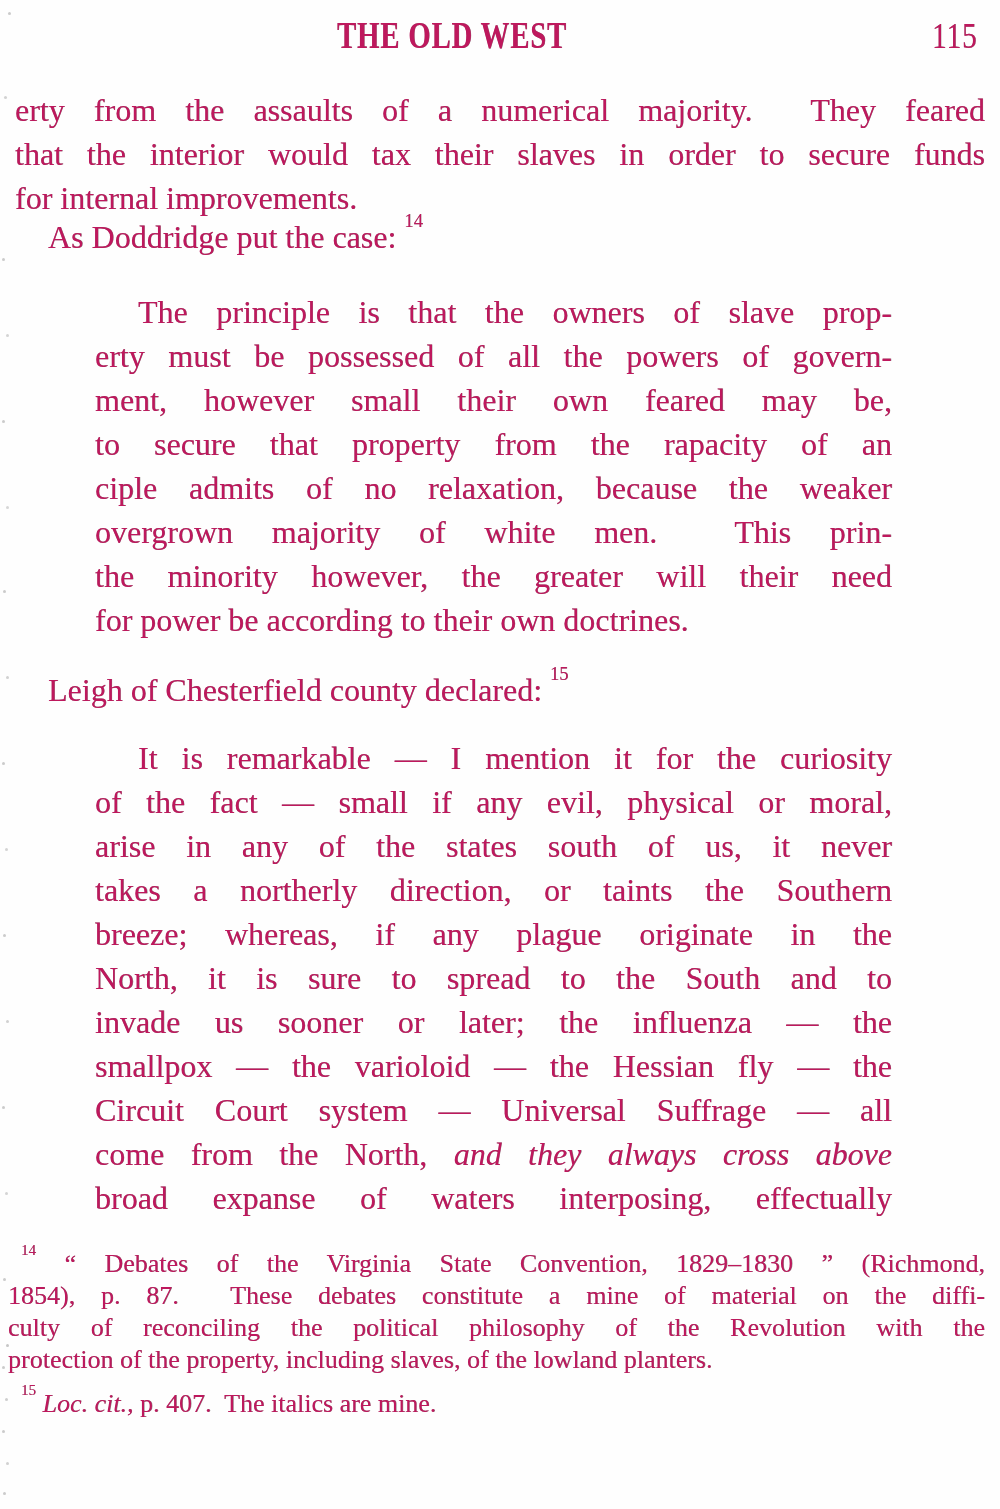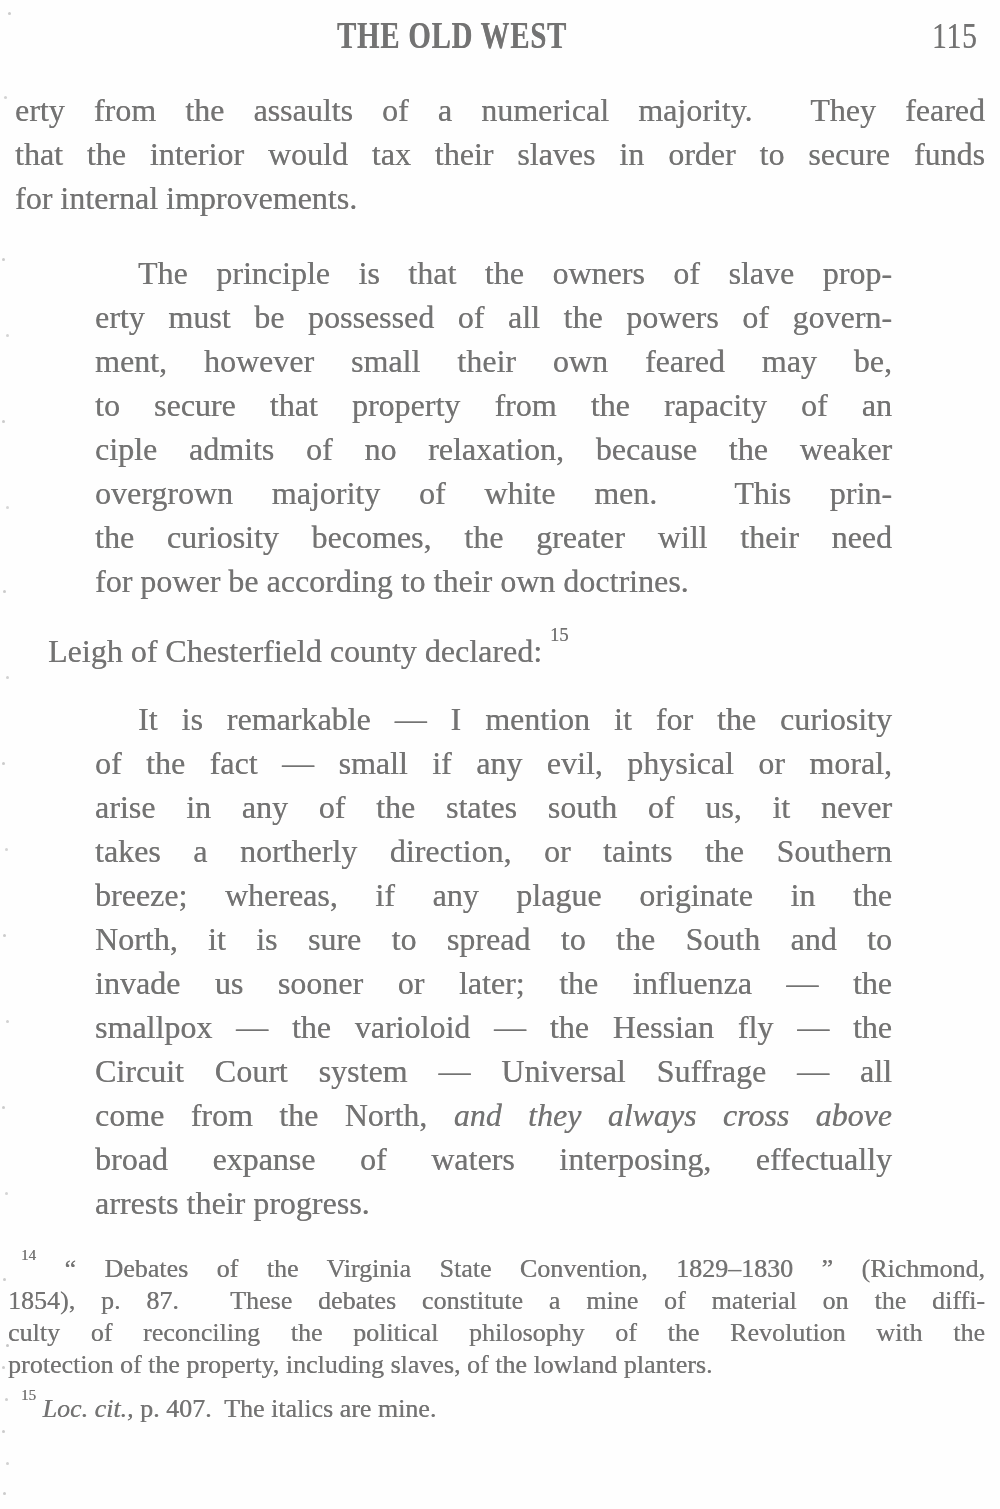--- a/index.html
+++ b/index.html
@@ -1,21 +1,21 @@
 <!DOCTYPE html>
 <html><head>
 <meta charset="utf-8">
 <style>
   html,body{margin:0;padding:0;background:#ffffff;}
   .page{
     position:relative;
     width:1000px;height:1509px;
     background:#fefefe;
     font-family:"Liberation Serif","DejaVu Serif",serif;
-    color:#737373;
+    color:#be185d;
     overflow:hidden;
     text-shadow:0.3px 0.3px 0 rgba(28,22,16,0.5);
   }
   
   .title{
     position:absolute;top:14px;left:452px;
     font-size:37px;font-weight:bold;letter-spacing:1px;white-space:nowrap;
     transform:translateX(-50%) scaleX(0.78);
   }
   .pageno{
@@ -72,46 +72,48 @@
   <div>
     <div class="title">THE OLD WEST</div>
     <div class="pageno">115</div>
   </div>
   <div class="content">
       <div class="block para p1">
         <div class="line"><span>erty from the assaults of a numerical majority.&nbsp; They feared</span></div>
         <div class="line"><span>that the interior would tax their slaves in order to secure funds</span></div>
         <div class="line last"><span>for internal improvements.</span></div>
       </div>
+      <div class="block para p2">
+        <div class="line last indent"><span>As Doddridge put the case: </span><sup>14</sup></div>
+      </div>
       <div class="block quote q1">
         <div class="line indent"><span>The principle is that the owners of slave prop-</span></div>
         <div class="line"><span>erty must be possessed of all the powers of govern-</span></div>
         <div class="line"><span>ment, however small their own feared may be,</span></div>
         <div class="line"><span>to secure that property from the rapacity of an</span></div>
         <div class="line"><span>ciple admits of no relaxation, because the weaker</span></div>
         <div class="line"><span>overgrown majority of white men.&nbsp; This prin-</span></div>
-        <div class="line"><span>the curiosity becomes, the greater will their need</span></div>
+        <div class="line"><span>the minority however, the greater will their need</span></div>
         <div class="line last"><span>for power be according to their own doctrines.</span></div>
       </div>
       <div class="block para p3">
         <div class="line last indent"><span>Leigh of Chesterfield county declared: </span><sup>15</sup></div>
       </div>
       <div class="block quote q2">
         <div class="line indent"><span>It is remarkable — I mention it for the curiosity</span></div>
         <div class="line"><span>of the fact — small if any evil, physical or moral,</span></div>
         <div class="line"><span>arise in any of the states south of us, it never</span></div>
         <div class="line"><span>takes a northerly direction, or taints the Southern</span></div>
         <div class="line"><span>breeze; whereas, if any plague originate in the</span></div>
         <div class="line"><span>North, it is sure to spread to the South and to</span></div>
         <div class="line"><span>invade us sooner or later; the influenza — the</span></div>
         <div class="line"><span>smallpox — the varioloid — the Hessian fly — the</span></div>
         <div class="line"><span>Circuit Court system — Universal Suffrage — all</span></div>
         <div class="line"><span>come from the North, </span><span class="it">and they always cross above</span></div>
         <div class="line"><span>broad expanse of waters interposing, effectually</span></div>
-        <div class="line last"><span>arrests their progress.</span></div>
       </div>
       <div class="block fn f1">
         <div class="line indent"><sup>14</sup><span> “ Debates of the Virginia State Convention, 1829–1830 ” (Richmond,</span></div>
         <div class="line"><span>1854), p. 87.&nbsp; These debates constitute a mine of material on the diffi-</span></div>
         <div class="line"><span>culty of reconciling the political philosophy of the Revolution with the</span></div>
         <div class="line last"><span>protection of the property, including slaves, of the lowland planters.</span></div>
       </div>
       <div class="block fn f2">
         <div class="line last indent"><sup>15</sup><span> </span><span class="it">Loc. cit.,</span><span> p. 407.&nbsp; The italics are mine.</span></div>
       </div>

